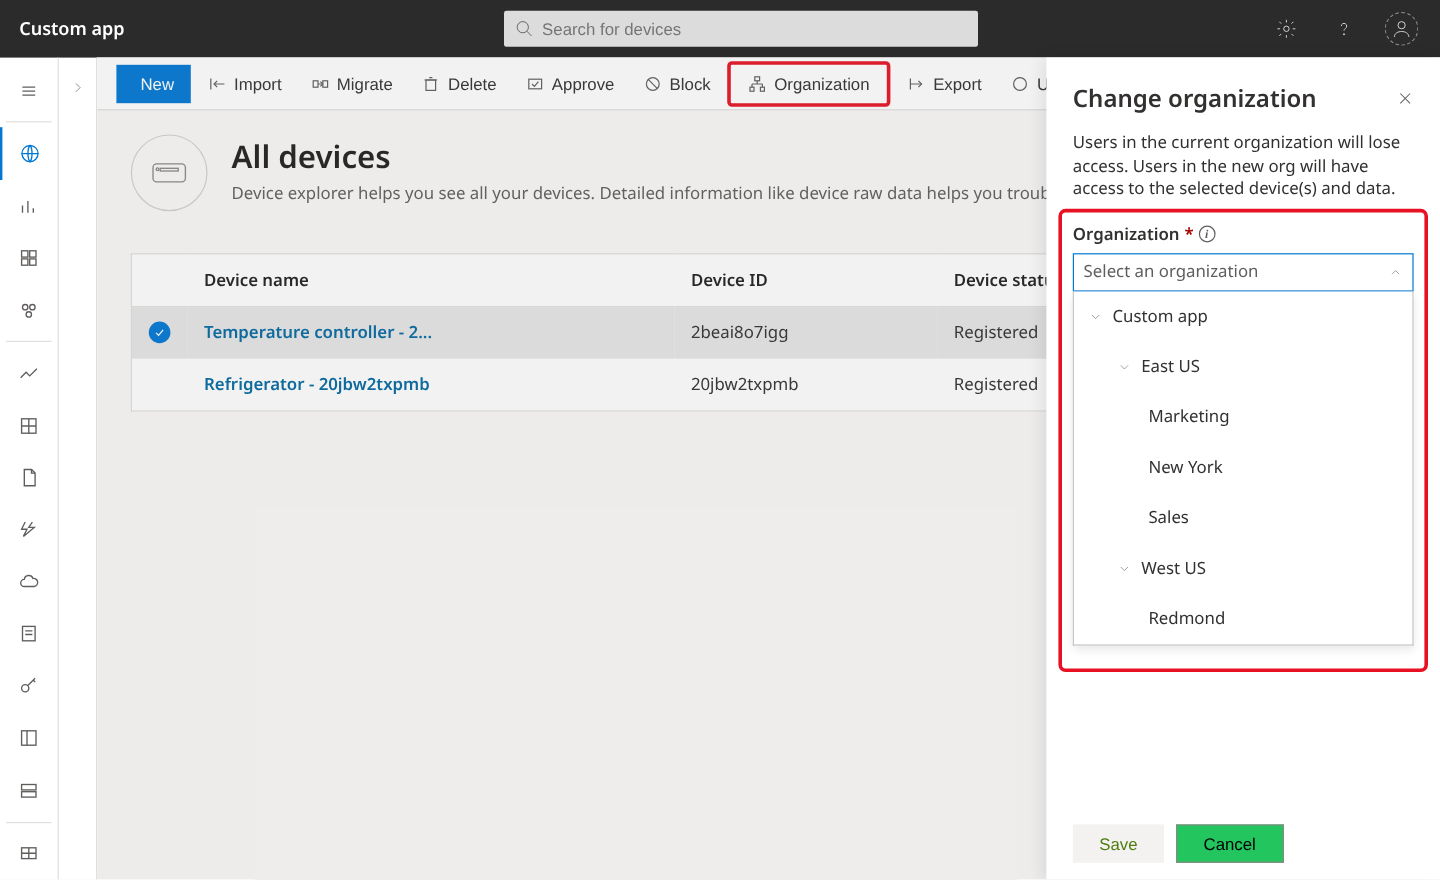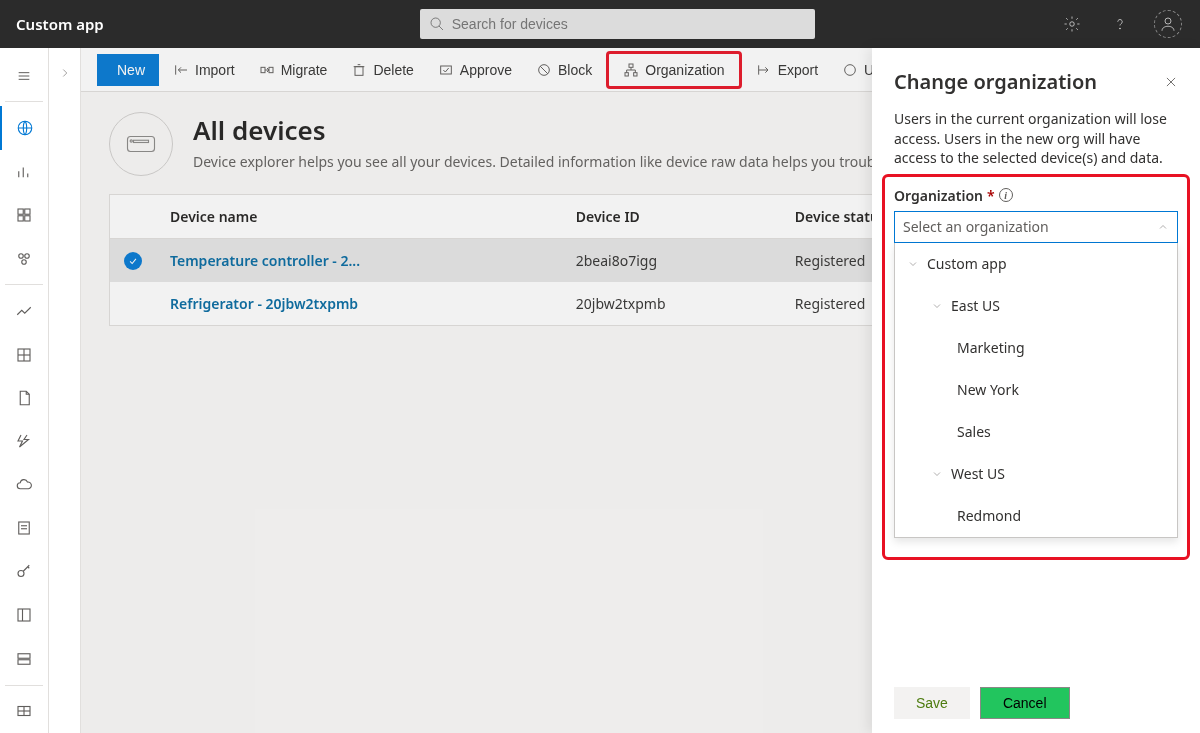--- a/index.html
+++ b/index.html
@@ -30,21 +30,21 @@
   .dim { position:absolute; inset:0; background:rgba(128,128,128,.10); z-index:3; pointer-events:none;}
   
   .cmdbar { height:44px; background:#fff; border-bottom:1px solid #e1dfdd; display:flex; align-items:center; padding:0 16px; gap:4px; white-space:nowrap; overflow:hidden;}
   .cmdbar .btn, .cmdbar .btn-primary { height:32px; display:inline-flex; align-items:center; gap:6px; padding:0 10px; border:none; background:transparent; font-size:14px; color:#323130; cursor:pointer;}
   .cmdbar .btn svg{width:16px;height:16px;stroke:#605e5c;fill:none;stroke-width:1.5;}
   .cmdbar .btn-primary { background:#0078d4; color:#fff; padding:0 14px; }
   .cmdbar .btn-primary svg{stroke:#fff;}
   .org-highlight { border:3px solid #e81123; border-radius:4px; padding:0 4px;}
   
   .page { padding:20px 28px; }
-  .page-head { display:flex; gap:20px; align-items:flex-start; margin-bottom:18px;}
+  .page-head { display:flex; gap:20px; align-items:flex-start; margin-bottom:35px;}
   .device-circle{ width:64px; height:64px; border:1px solid #d2d0ce; border-radius:50%; display:flex; align-items:center; justify-content:center;}
   .device-circle svg{width:30px;height:20px;stroke:#8a8886;fill:none;stroke-width:1.5;}
   .page-title { font-size:26px; font-weight:600; color:#201f1e; }
   .page-sub { color:#605e5c; font-size:14px; margin-top:4px;}
   
   .tbl { width:100%; border-collapse:collapse; border:1px solid #e1dfdd; background:#fff;}
   .tbl th { text-align:left; font-weight:600; font-size:14px; padding:12px 14px; border-bottom:1px solid #e1dfdd; color:#201f1e;}
   .tbl td { padding:12px 14px; font-size:14px; }
   .tbl tr.sel td { background:#e6e6e6; }
   .tbl tr:not(.sel) td { background:#fff; }

